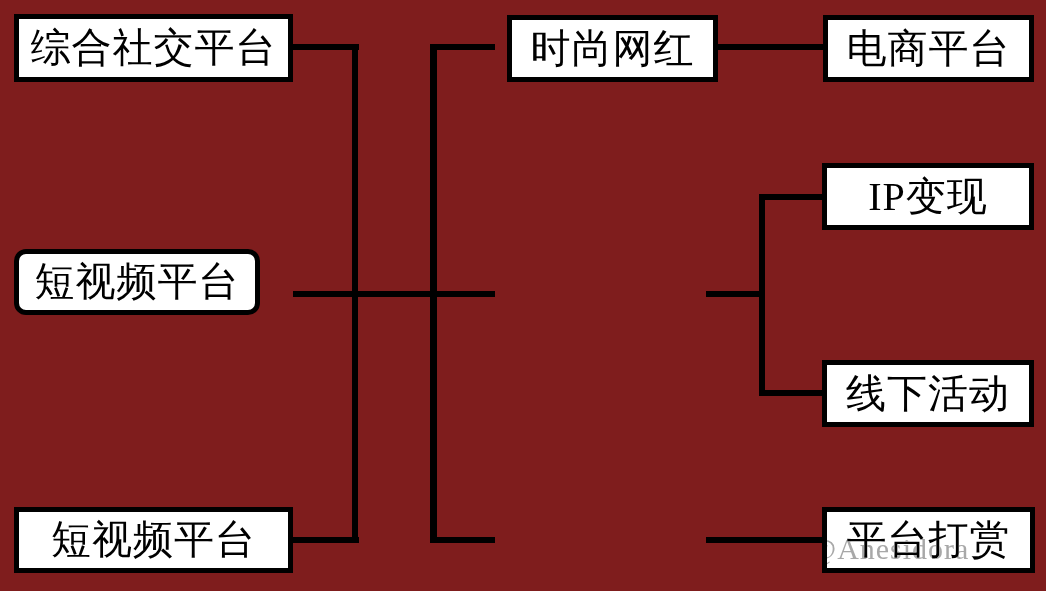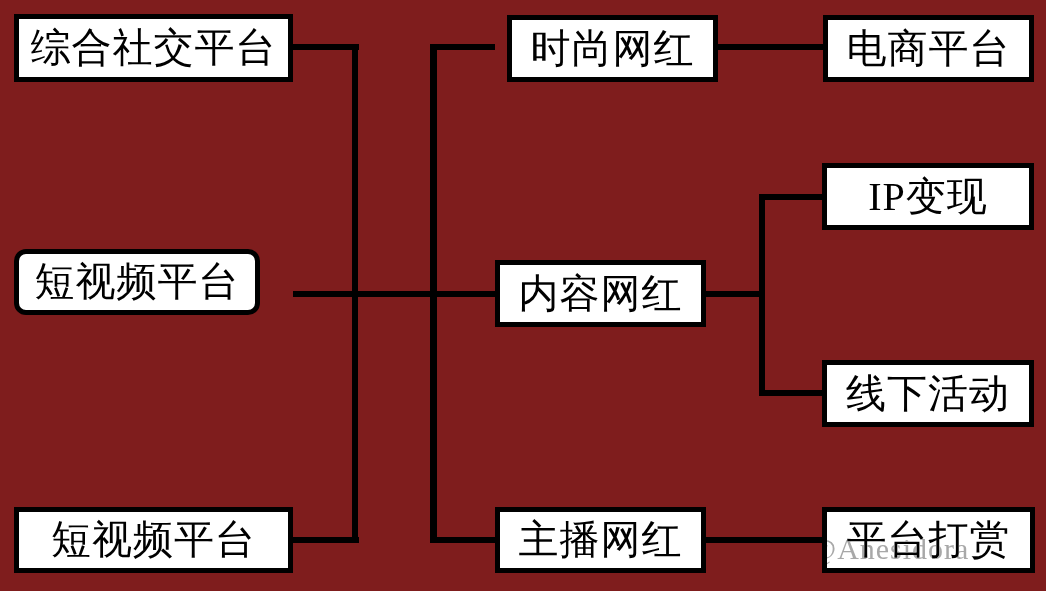--- a/index.html
+++ b/index.html
@@ -76,26 +76,20 @@
   <div class="node" style="left:14px; top:249px; width:246px; height:66px;border-radius:12px;">
     <span class="node-label">短视频平台</span>
   </div>
   <div class="node" style="left:14px; top:507px; width:279px; height:66px;">
     <span class="node-label">短视频平台</span>
   </div>
 
   <div class="node" style="left:495px; top:15px; width:211px; height:67px;margin-left:12px;">
     <span class="node-label">时尚网红</span>
   </div>
-  <div class="node" style="left:495px; top:260px; width:211px; height:67px;">
-    <span class="node-label">内容网红</span>
-  </div>
-  <div class="node" style="left:495px; top:507px; width:211px; height:66px;">
-    <span class="node-label">主播网红</span>
-  </div>
 
   <div class="node" style="left:822px; top:163px; width:212px; height:67px;">
     <span class="node-label">IP变现</span>
   </div>
   <div class="node" style="left:823px; top:15px; width:211px; height:67px;">
     <span class="node-label">电商平台</span>
   </div>
   <div class="node" style="left:822px; top:360px; width:212px; height:67px;">
     <span class="node-label">线下活动</span>
   </div>

